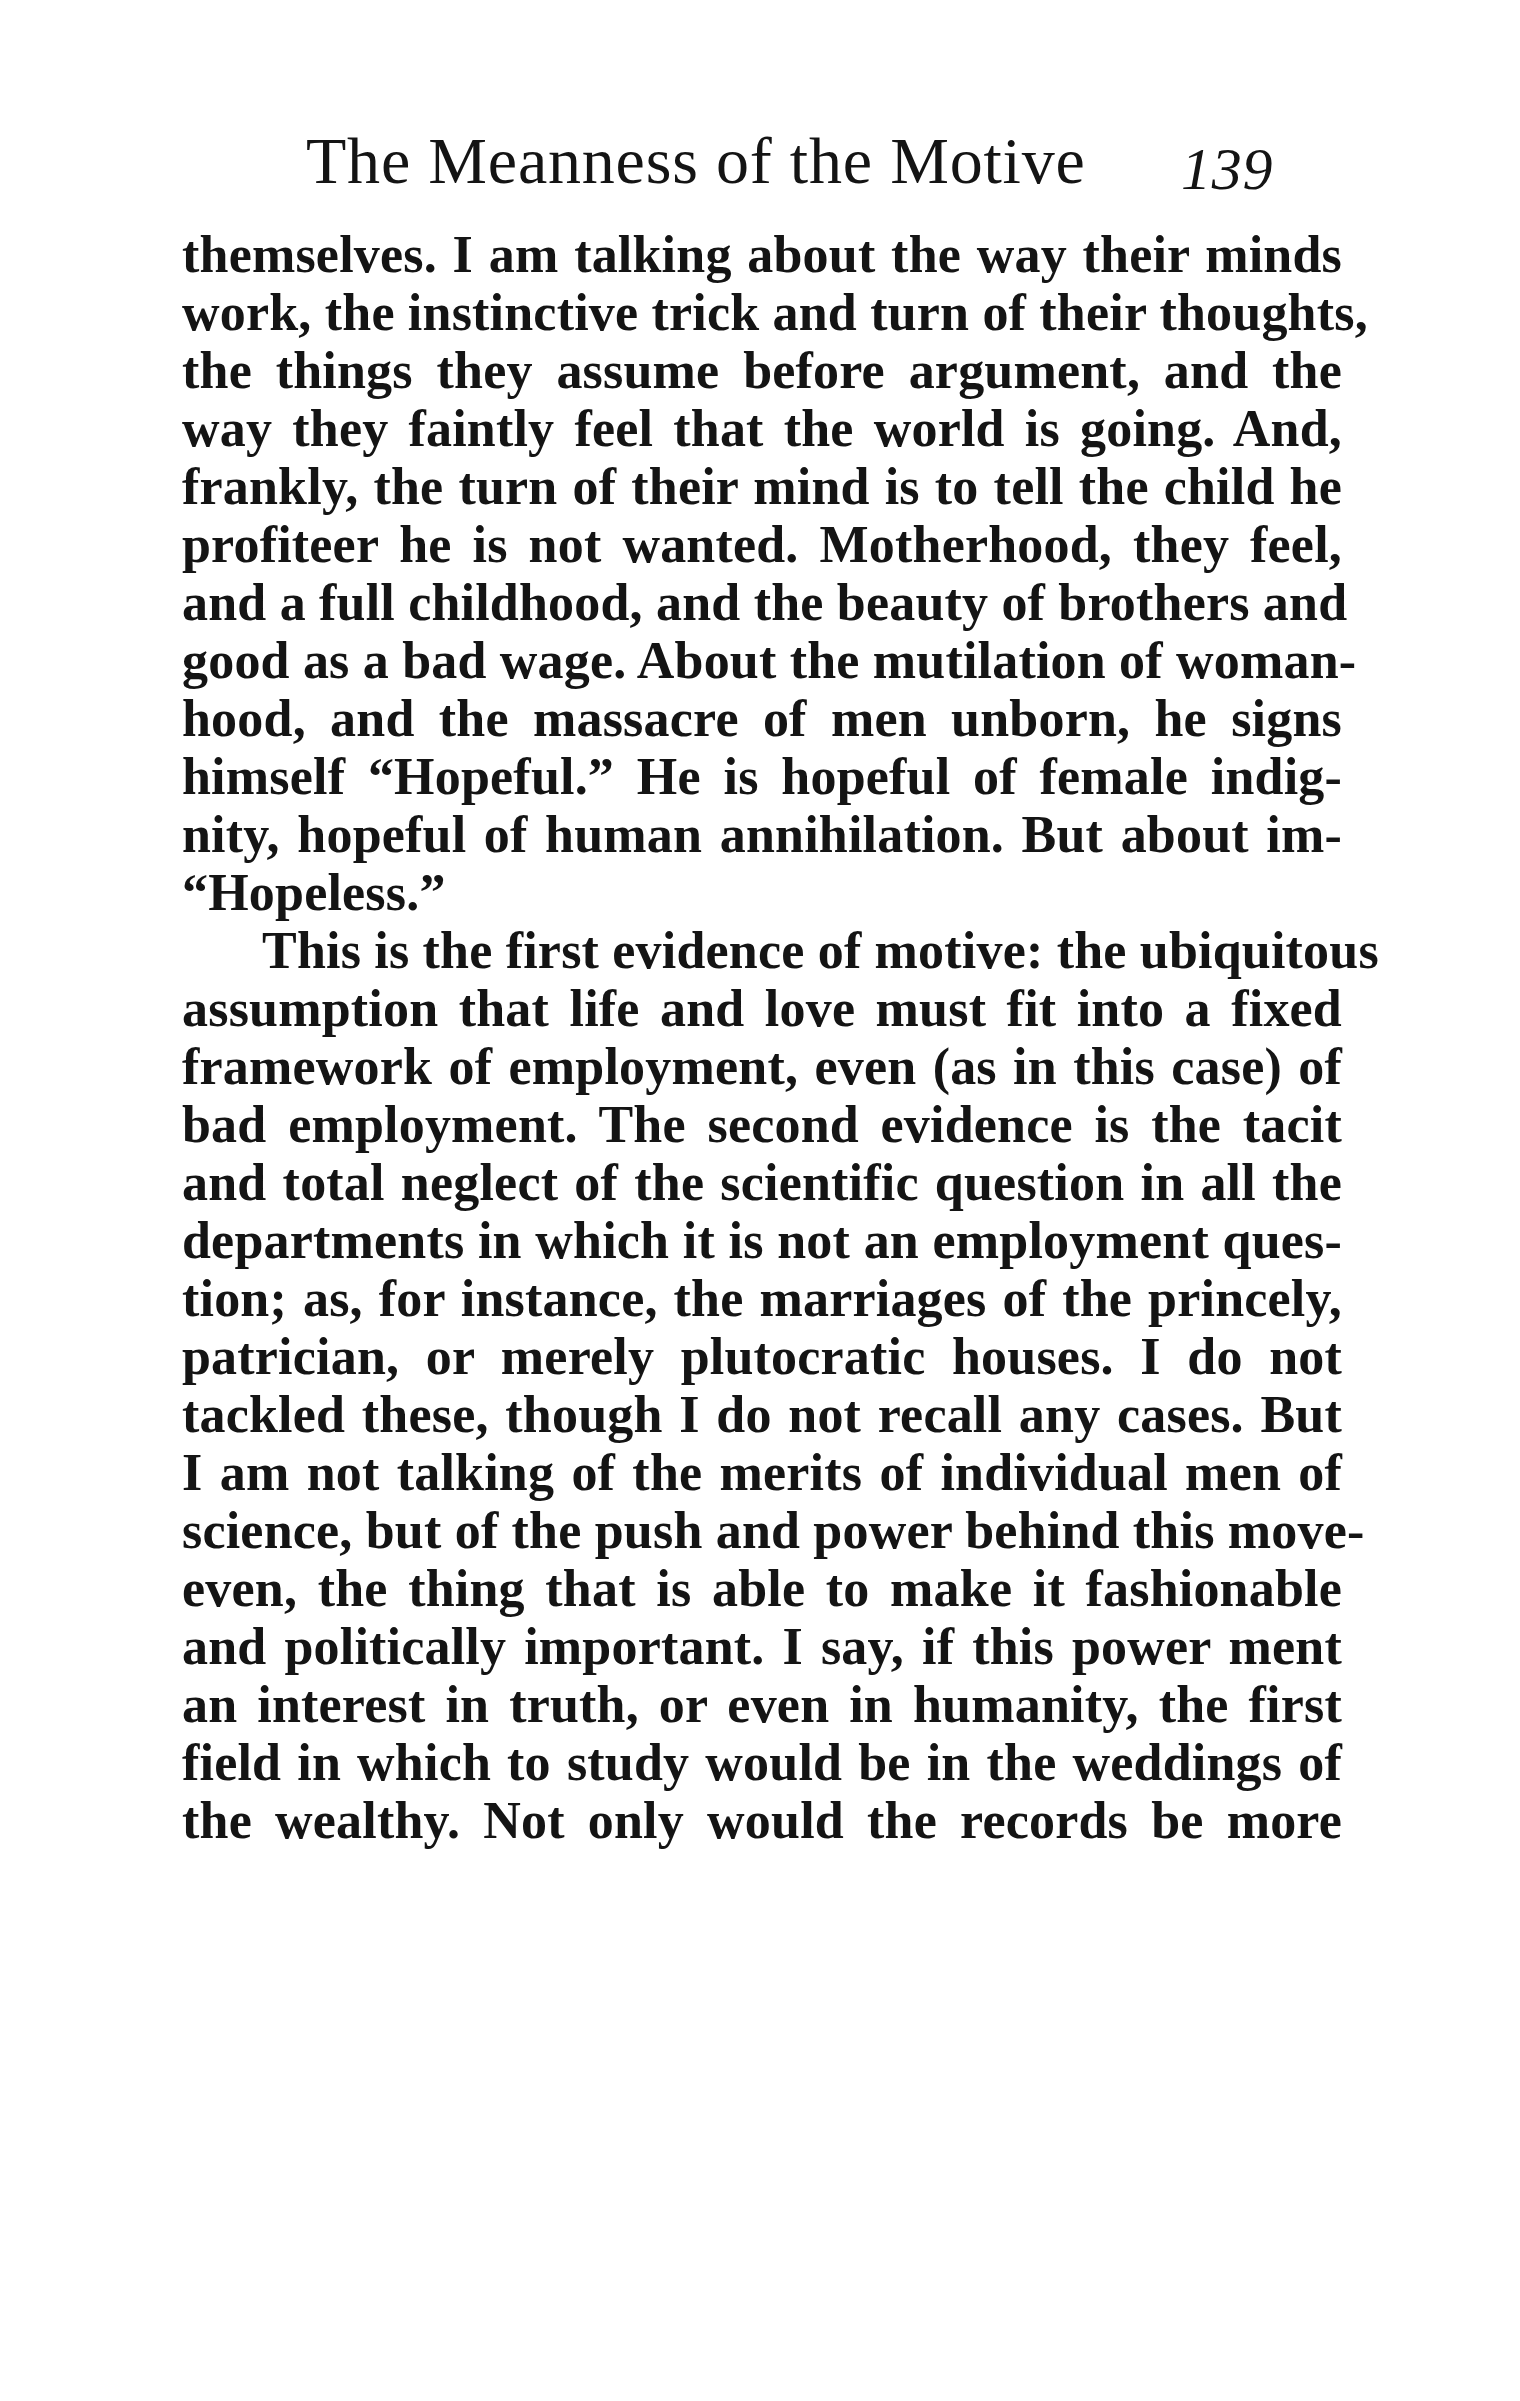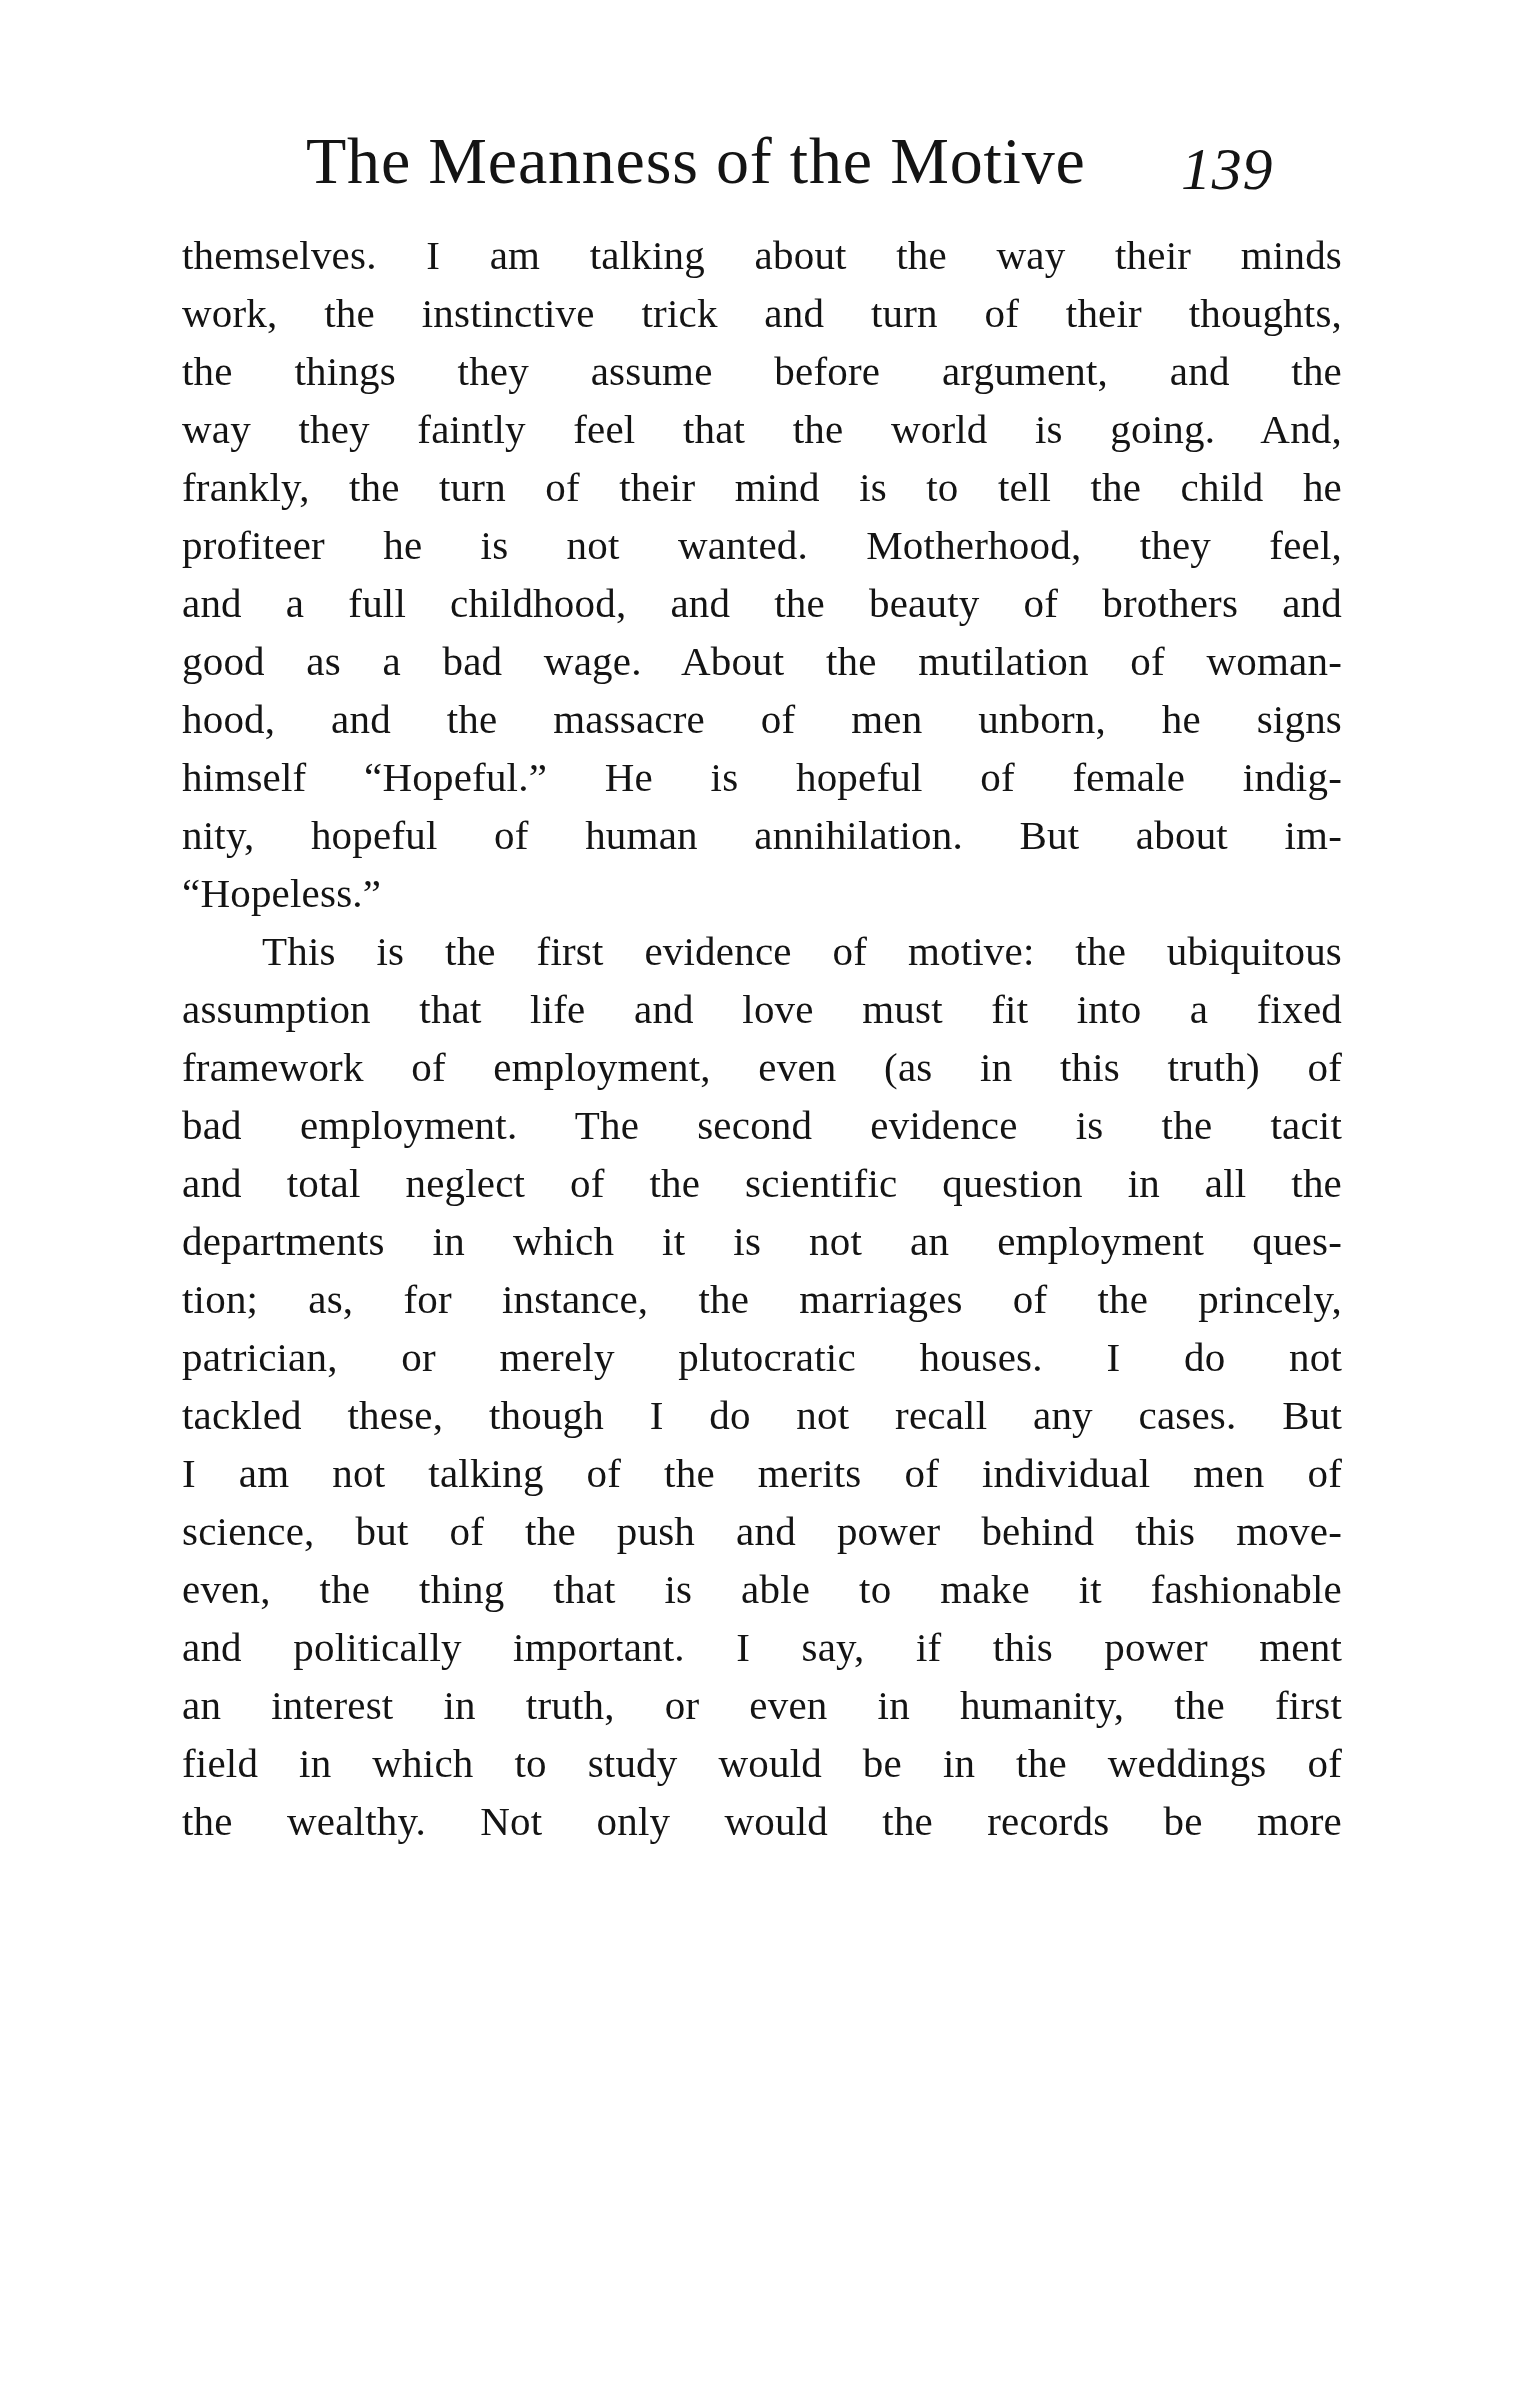--- a/index.html
+++ b/index.html
@@ -48,25 +48,26 @@
     }
     .body-text {
       position: absolute;
       left: 182px;
       top: 226px;
       width: 1160px;
     }
     .line {
       height: 58px;
       line-height: 58px;
-      font-size: 41px;
+      font-size: 52px;
       white-space: nowrap;
       text-align: justify;
       text-align-last: justify;
       letter-spacing: 0.2px;
+      font-weight: bold;
     }
     .line.last {
       text-align-last: left;
     }
     .line.indent {
       padding-left: 80px;
     }
   </style>
 </head>
 <body>
@@ -91,21 +92,21 @@
       <div class="line">good as a bad wage. About the mutilation of woman-</div>
       <div class="line">hood, and the massacre of men unborn, he signs</div>
       <div class="line">himself “Hopeful.” He is hopeful of female indig-</div>
       <div class="line">nity, hopeful of human annihilation. But about im-</div>
       <div class="line last">“Hopeless.”</div>
     </div>
 
     <div>
       <div class="line indent">This is the first evidence of motive: the ubiquitous</div>
       <div class="line">assumption that life and love must fit into a fixed</div>
-      <div class="line">framework of employment, even (as in this truth) of</div>
+      <div class="line">framework of employment, even (as in this case) of</div>
       <div class="line">bad employment. The second evidence is the tacit</div>
       <div class="line">and total neglect of the scientific question in all the</div>
       <div class="line">departments in which it is not an employment ques-</div>
       <div class="line">tion; as, for instance, the marriages of the princely,</div>
       <div class="line">patrician, or merely plutocratic houses. I do not</div>
       <div class="line">tackled these, though I do not recall any cases. But</div>
       <div class="line">I am not talking of the merits of individual men of</div>
       <div class="line">science, but of the push and power behind this move-</div>
       <div class="line">even, the thing that is able to make it fashionable</div>
       <div class="line">and politically important. I say, if this power ment</div>

